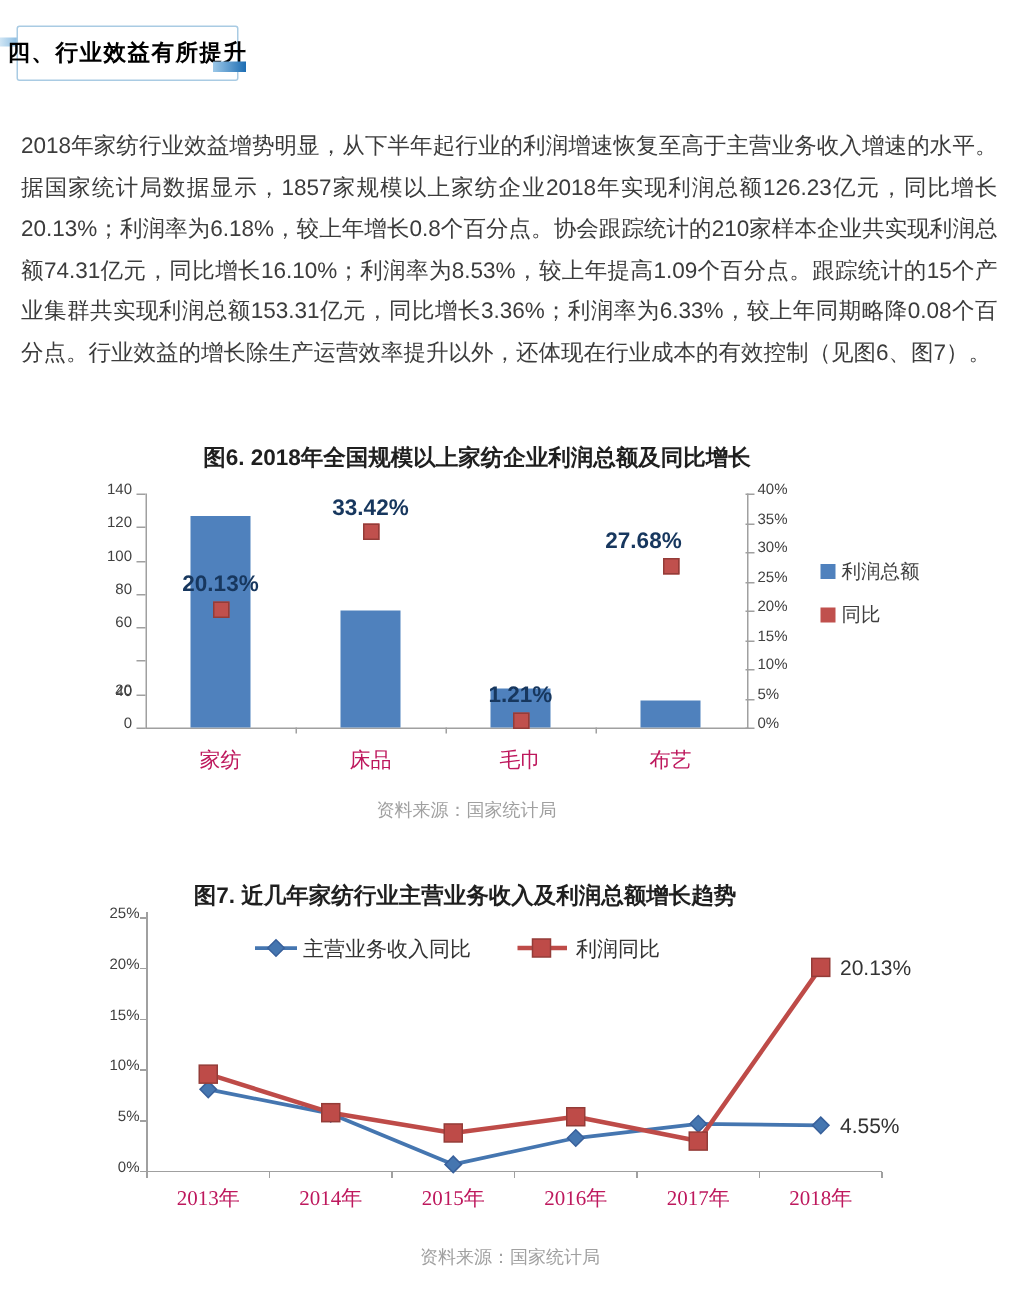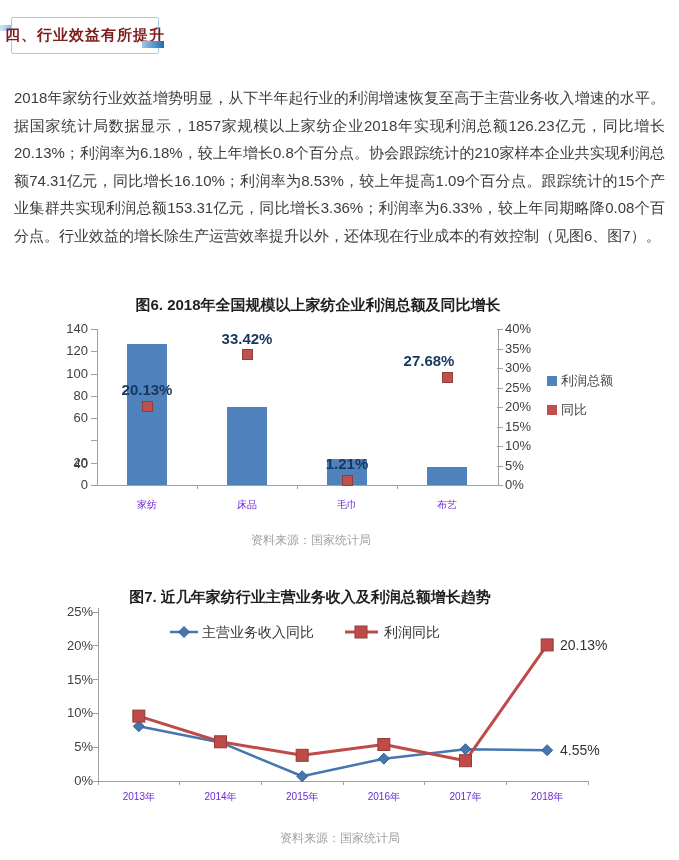--- a/index.html
+++ b/index.html
@@ -2,32 +2,32 @@
 <html><head>
 <meta charset="utf-8">
 <style>
   html,body{margin:0;padding:0;background:#fff;}
   #page{position:relative;width:679px;height:860px;background:#fff;overflow:hidden;
         font-family:"Liberation Sans","DejaVu Sans",sans-serif;color:#3c3c3c;}
   
   .badge{position:absolute;left:11px;top:17px;width:146px;height:35px;
          border:1px solid #a9cbe3;border-radius:2px;background:#fff;
          display:flex;align-items:center;justify-content:center;}
-  .badge-text{font-size:15px;font-weight:bold;color:#7f1d1d;letter-spacing:1px;white-space:nowrap;}
+  .badge-text{font-size:15px;font-weight:bold;color:#000000;letter-spacing:1px;white-space:nowrap;}
   .accent{position:absolute;height:6px;}
   .accent-left{left:0;top:25px;width:20px;background:linear-gradient(90deg,#cfe5f4,#5a9fd4);}
   .accent-right{left:142px;top:41px;width:22px;height:7px;background:linear-gradient(90deg,#9cc8e8,#1d6db3);}
   
   .para{position:absolute;left:14px;top:84px;width:651px;font-size:15px;line-height:27.6px;
         text-align:justify;color:#3c3c3c;}
   
   .c-title{position:absolute;font-size:15px;font-weight:bold;color:#1f1f1f;text-align:center;white-space:nowrap;}
   .c-source{position:absolute;font-size:12px;color:#a0a0a0;text-align:center;}
-  .tick-label{position:absolute;font-size:13px;color:#404040;white-space:nowrap;}
-  .cat-label{position:absolute;font-size:10px;color:#6d28d9;text-align:center;}
+  .tick-label{position:absolute;font-size:10px;color:#404040;white-space:nowrap;}
+  .cat-label{position:absolute;font-size:14px;color:#be185d;text-align:center;font-family:Liberation Serif, serif;}
   .axis-line{position:absolute;background:#a0a0a0;}
   .bar{position:absolute;background:#4f81bd;}
   .pt-marker{position:absolute;width:11px;height:11px;background:#c0504d;border:1px solid #943c38;box-sizing:border-box;}
   .pt-label{position:absolute;font-size:15px;font-weight:bold;color:#17375e;text-align:center;white-space:nowrap;}
   .legend-item{position:absolute;display:flex;align-items:center;font-size:13px;color:#3f3f3f;white-space:nowrap;}
   .legend-sq{width:10px;height:10px;margin-right:4px;flex:0 0 auto;}
   .lg7-text{position:absolute;font-size:14px;color:#333;white-space:nowrap;}
   .end-label{position:absolute;font-size:14px;color:#333;white-space:nowrap;}
   #chart6{position:absolute;left:0;top:290px;width:679px;height:265px;}
   #chart7{position:absolute;left:0;top:580px;width:679px;height:280px;}

